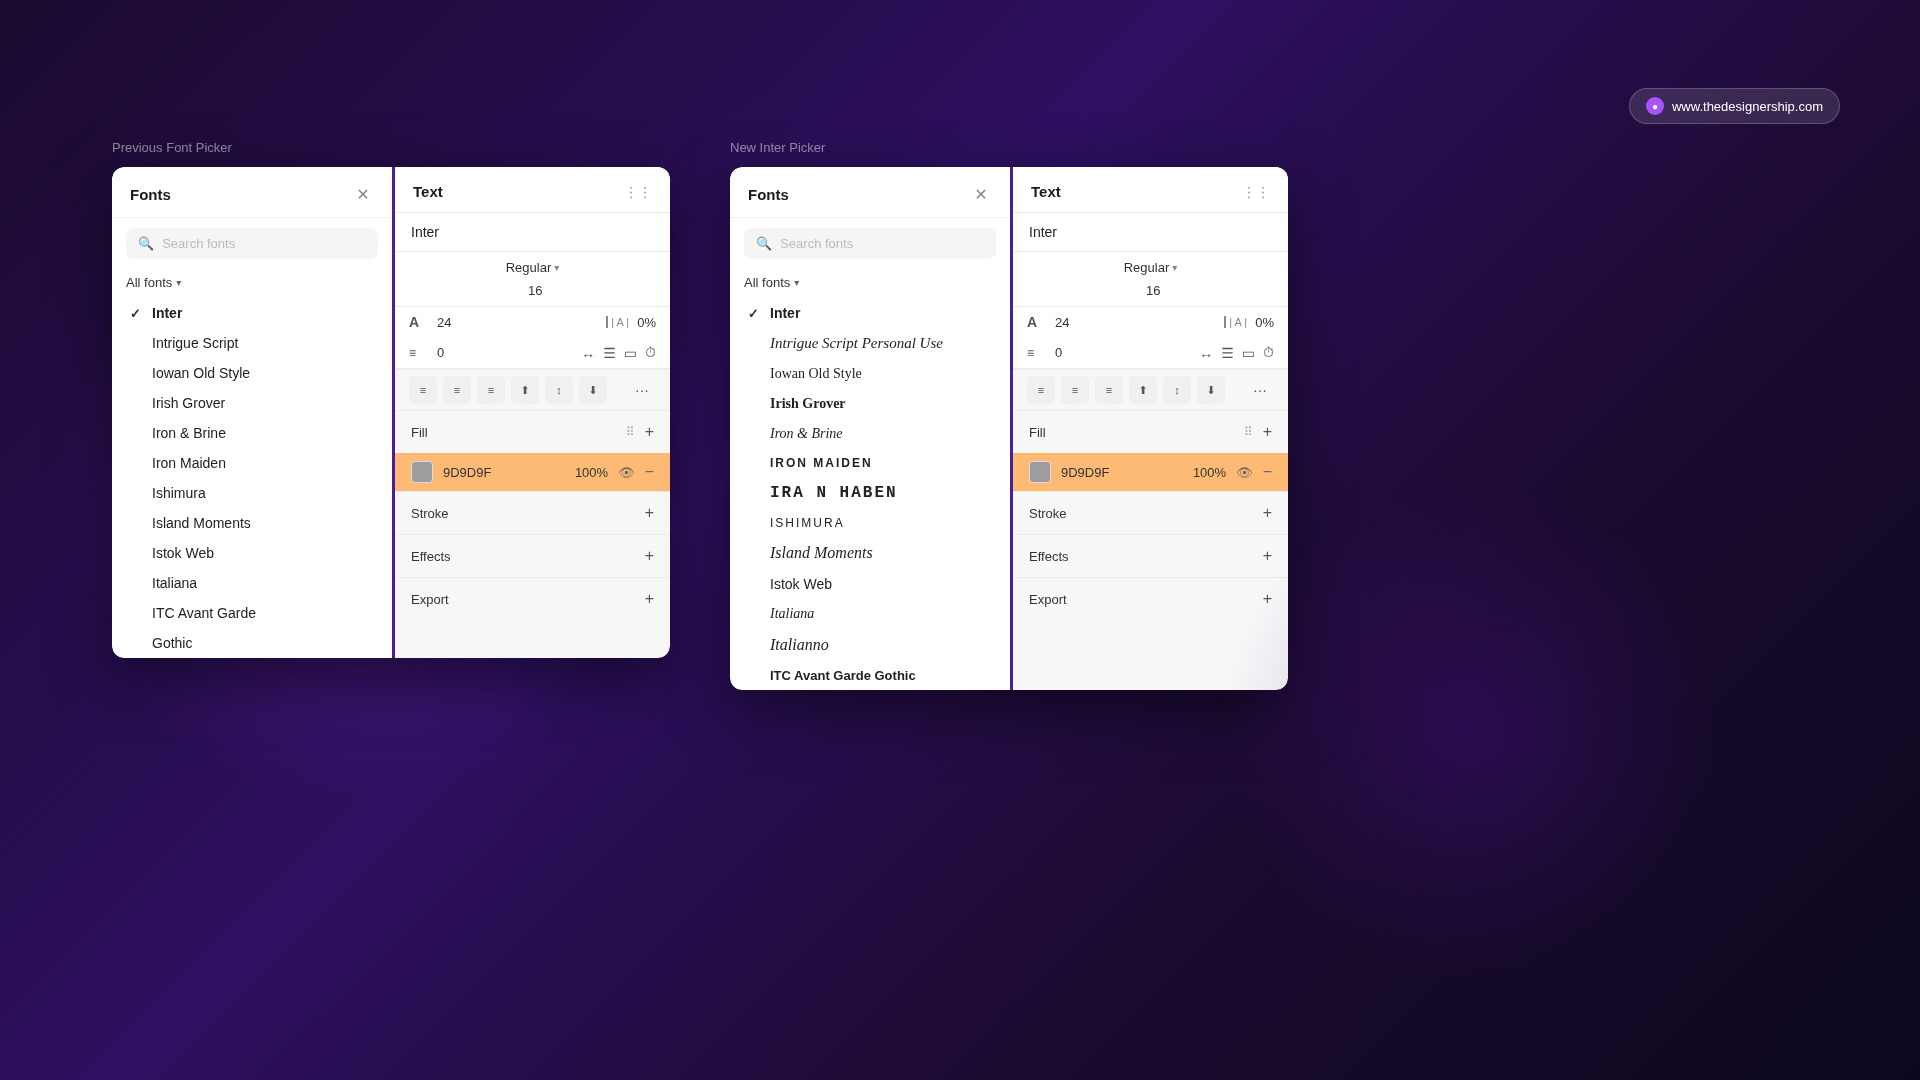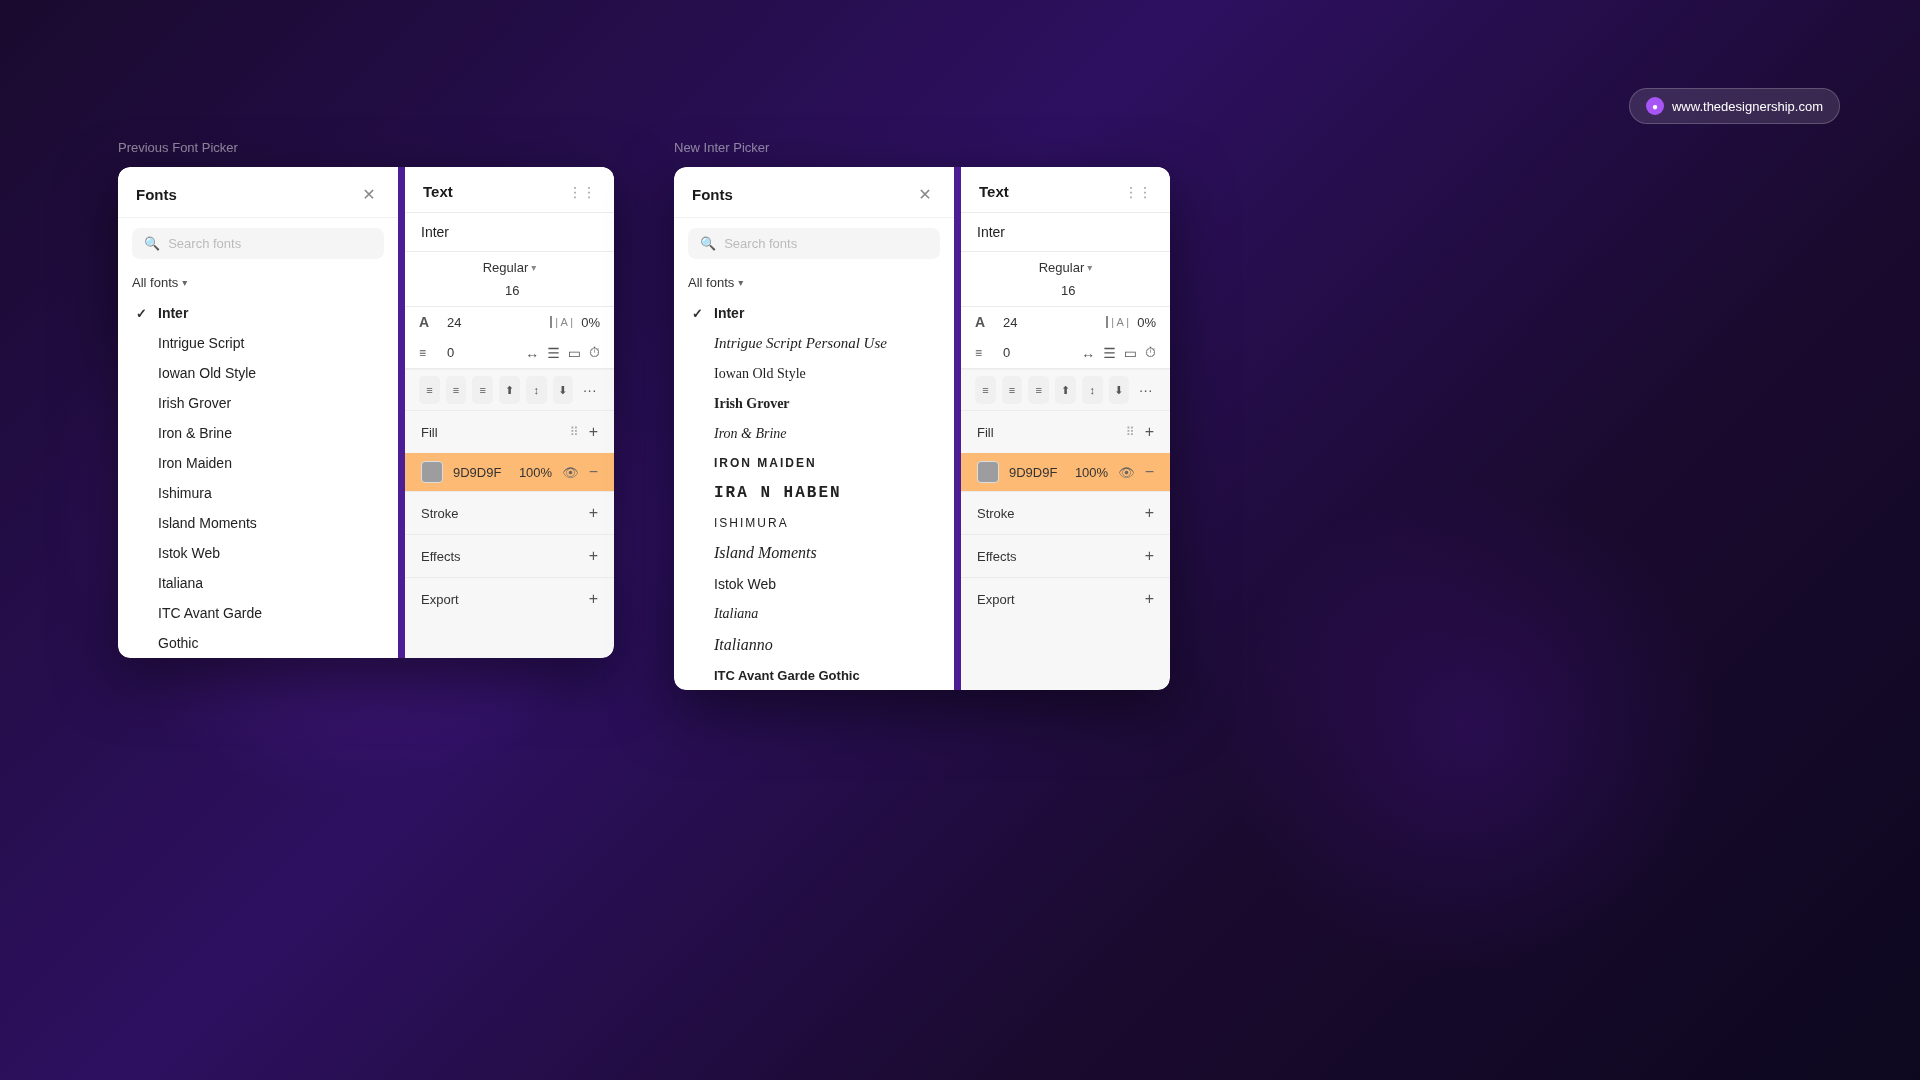--- a/index.html
+++ b/index.html
@@ -54,21 +54,21 @@
       font-size: 13px;
       margin-bottom: 12px;
       font-weight: 400;
     }
 
     .pickers-container {
       display: flex;
       gap: 60px;
       position: absolute;
       top: 140px;
-      left: 118px;
+      left: 112px;
     }
 
     .picker-section { display: flex; flex-direction: column; }
 
     
     .panel-wrapper {
       display: flex;
       gap: 0;
       border-radius: 12px;
       overflow: hidden;
@@ -128,23 +128,23 @@
       color: #222;
       cursor: pointer;
       border-radius: 6px;
       display: flex; align-items: center; gap: 8px;
     }
     .font-item.active { font-weight: 600; }
     .check-mark { color: #333; font-size: 13px; min-width: 14px; }
 
     
     .text-panel {
-      width: 216px;
+      width: 278px;
       background: #f7f7f7;
-      border-left: 7px solid #4c1d95;
+      border-left: 3px solid #4c1d95;
       border-radius: 0 12px 12px 0;
       overflow: hidden;
     }
     .text-panel-header {
       display: flex; align-items: center; justify-content: space-between;
       padding: 16px 18px 12px;
       background: #fff;
       border-bottom: 1px solid #ebebeb;
     }
     .text-panel-title { font-size: 15px; font-weight: 600; color: #1a1a1a; }

